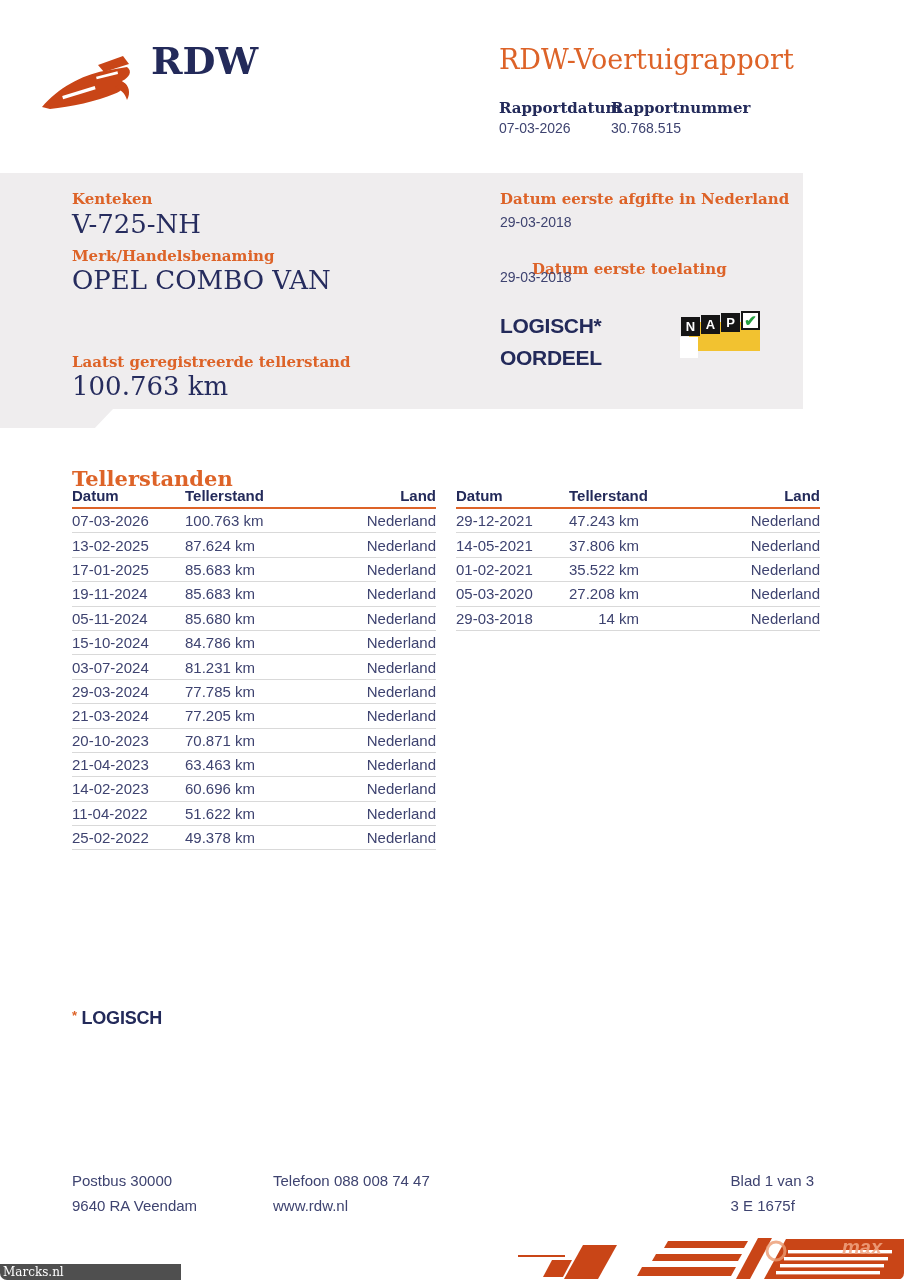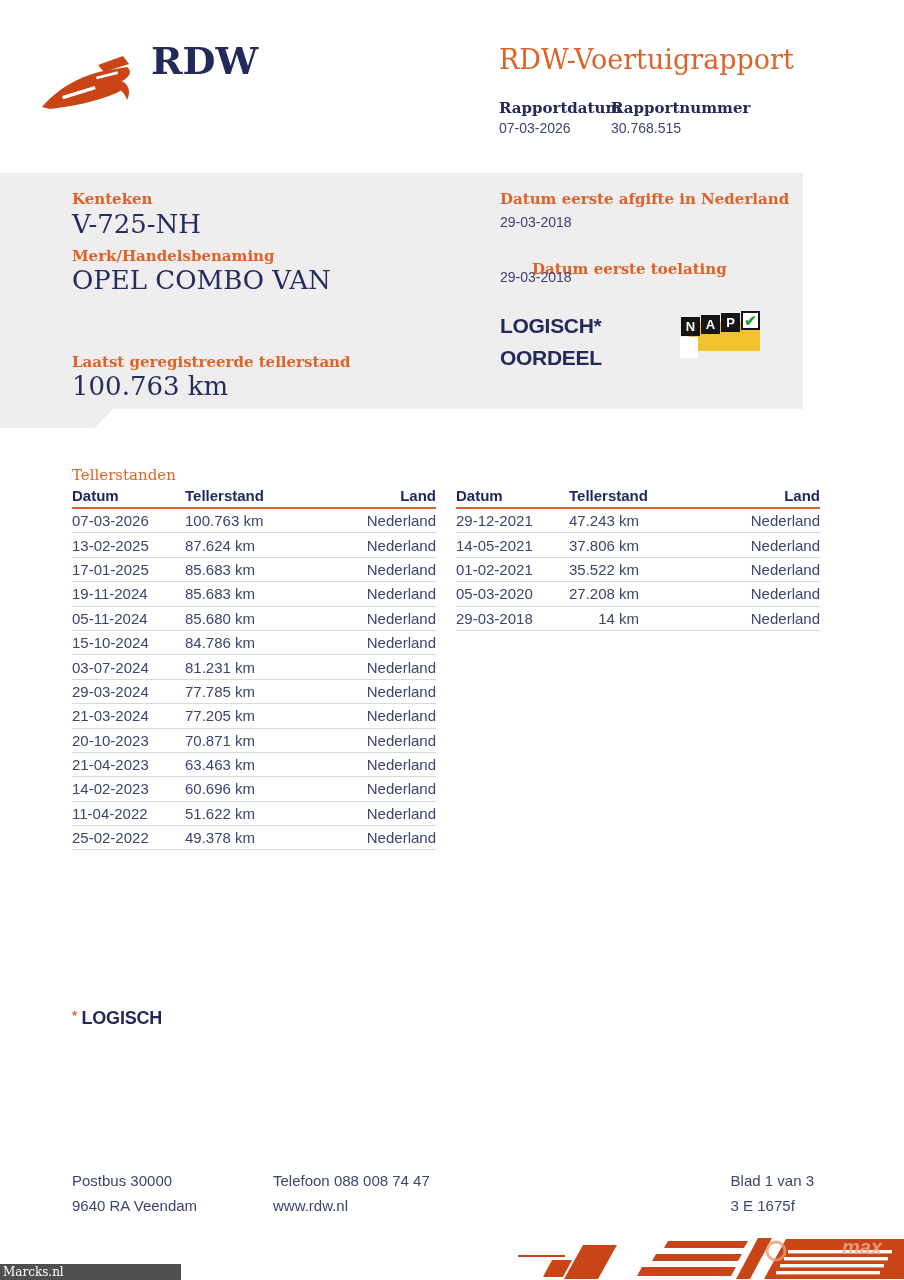--- a/index.html
+++ b/index.html
@@ -2,21 +2,21 @@
 <html style="--orange: #dd6328; --navy: #232a5a; --text: #3e4370; --panel: #efedee; --yellow: #f2c230; --green: #26a042; --red: #c94517;"><head>
 <meta charset="utf-8">
 <style>
   :root{
     --orange:#dd6328; --navy:#232a5a; --text:#3e4370; --panel:#efedee;
     --sep:#d9d9d9; --yellow:#f2c230; --green:#26a042; --red:#c94517;
   }
   *{margin:0;padding:0;box-sizing:border-box;}
   html,body{background:#fff;}
   .page{position:relative;width:904px;height:1280px;background:#fff;overflow:hidden;
-        font-family:"Liberation Sans",sans-serif;}
+        font-family:"Liberation Sans",sans-serif;border-radius:7px;}
   .abs{position:absolute;}
   .slab{font-family:"DejaVu Serif",serif;}
   .label{font-family:"DejaVu Serif",serif;font-weight:bold;font-size:15px;color:var(--orange);}
   .bigval{font-family:"DejaVu Serif",serif;font-size:26px;color:#262c5e;}
   .sansval{font-size:14px;color:var(--text);}
   
   .rdw-word{left:151px;top:38px;font-size:38px;font-weight:bold;color:var(--navy);}
   .doc-title{left:499px;top:44px;font-size:27px;color:var(--orange);}
   .rpt-label{font-family:"DejaVu Serif",serif;font-weight:bold;font-size:15px;color:var(--navy);}
   
@@ -26,21 +26,21 @@
   .oordeel{font-size:21px;font-weight:bold;color:var(--navy);letter-spacing:-0.3px;}
   
   .nap{left:680px;top:138px;width:84px;height:47px;}
   .nap .gold{position:absolute;left:9px;top:11px;width:71px;height:29px;background:var(--yellow);}
   .nap .notch{position:absolute;left:0;top:26px;width:18px;height:21px;background:#fff;}
   .nap .tile{position:absolute;width:19px;height:19px;background:#151515;color:#fff;
              font-weight:bold;font-size:13px;text-align:center;line-height:19px;}
   .nap .chk{position:absolute;width:19px;height:19px;background:#fff;border:2px solid #151515;
             color:var(--green);font-size:15px;font-weight:bold;text-align:center;line-height:15px;}
   
-  .section-title{font-family:"DejaVu Serif",serif;font-weight:normal;font-size:15px;color:var(--orange);}
+  .section-title{font-family:"DejaVu Serif",serif;font-weight:bold;font-size:21px;color:var(--orange);}
   .mtable{position:absolute;width:364px;}
   .t-head{display:flex;border-bottom:2px solid var(--orange);padding-bottom:3px;
           font-weight:bold;font-size:15px;color:var(--navy);}
   .t-row{display:flex;height:24.4px;border-bottom:1px solid var(--sep);
          font-size:15px;color:var(--text);align-items:center;}
   .c1{width:113px;text-align:left;}
   .c2{width:70px;text-align:right;white-space:nowrap;}
   .t-head .c2{text-align:left;overflow:visible;}
   .c3{flex:1;text-align:right;}
   

